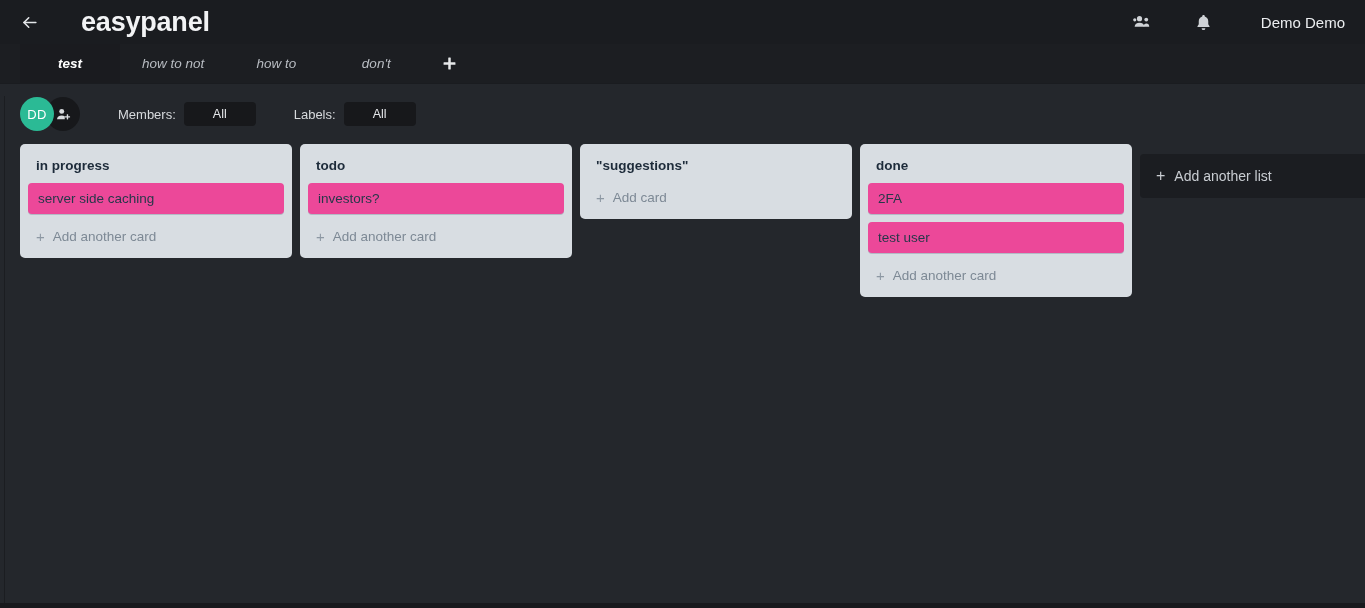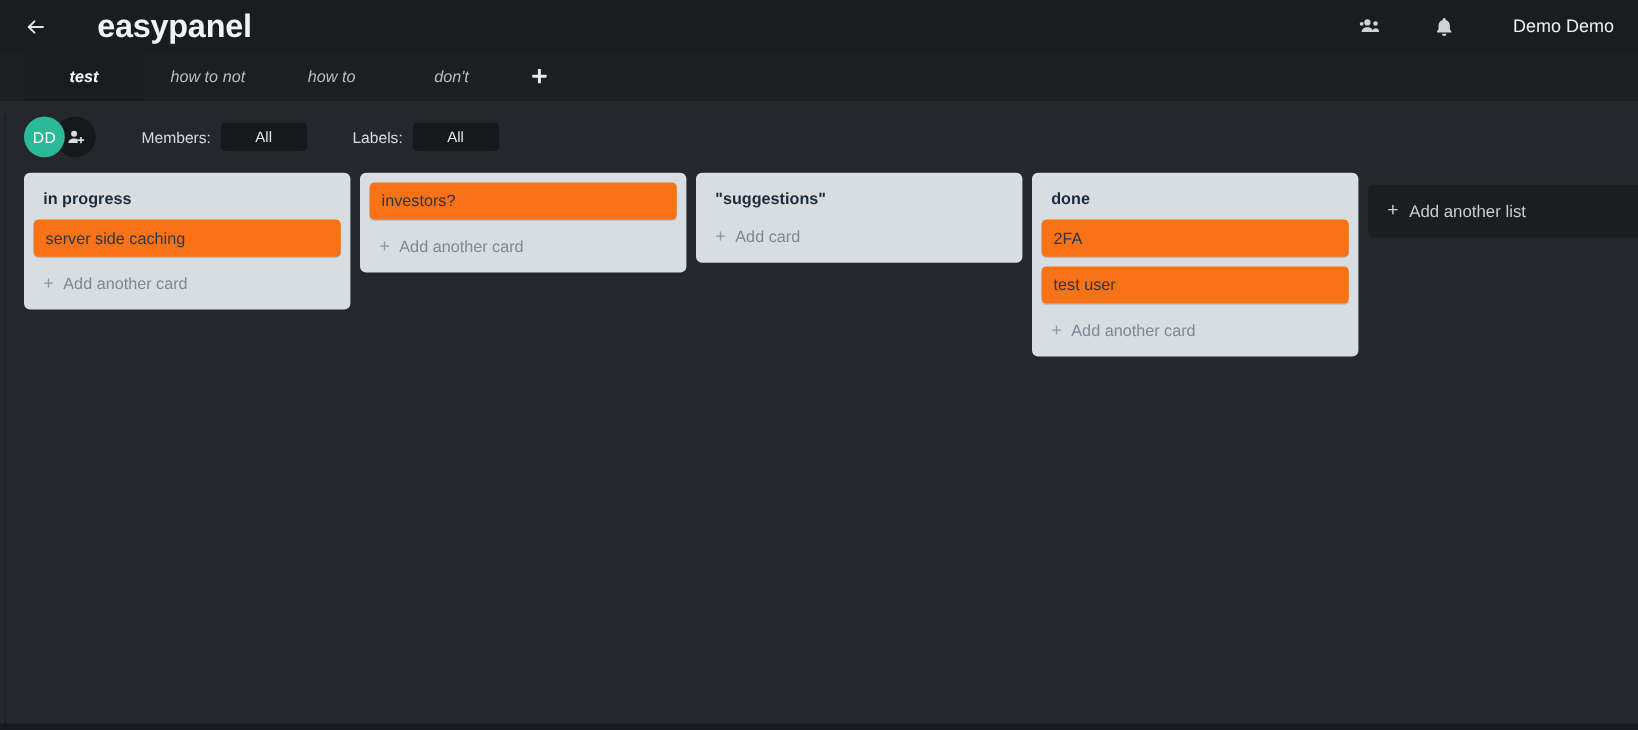--- a/index.html
+++ b/index.html
@@ -181,21 +181,21 @@
     margin-right: 8px;
     padding: 8px 8px 6px 8px;
   }
   .list-title {
     font-size: 13.5px;
     font-weight: bold;
     color: #1d2b3a;
     padding: 6px 8px 10px 8px;
   }
   .card {
-    background: #f97316;
+    background: #ec4899;
     border-radius: 4px;
     padding: 8px 10px;
     font-size: 13.5px;
     color: #27384a;
     margin-bottom: 8px;
     box-shadow: 0 1px 0 rgba(9,30,66,0.18);
     cursor: pointer;
     min-height: 30px;
     display: flex;
     align-items: center;
@@ -332,20 +332,21 @@
   <div class="list">
     <div class="list-title">in progress</div>
     <div class="card">server side caching</div>
     <div class="add-card">
       <span class="plus-sign">+</span>
       <span>Add another card</span>
     </div>
   </div>
 
   <div class="list">
+    <div class="list-title">todo</div>
     <div class="card">investors?</div>
     <div class="add-card">
       <span class="plus-sign">+</span>
       <span>Add another card</span>
     </div>
   </div>
 
   <div class="list">
     <div class="list-title">"suggestions"</div>
     <div class="add-card">

